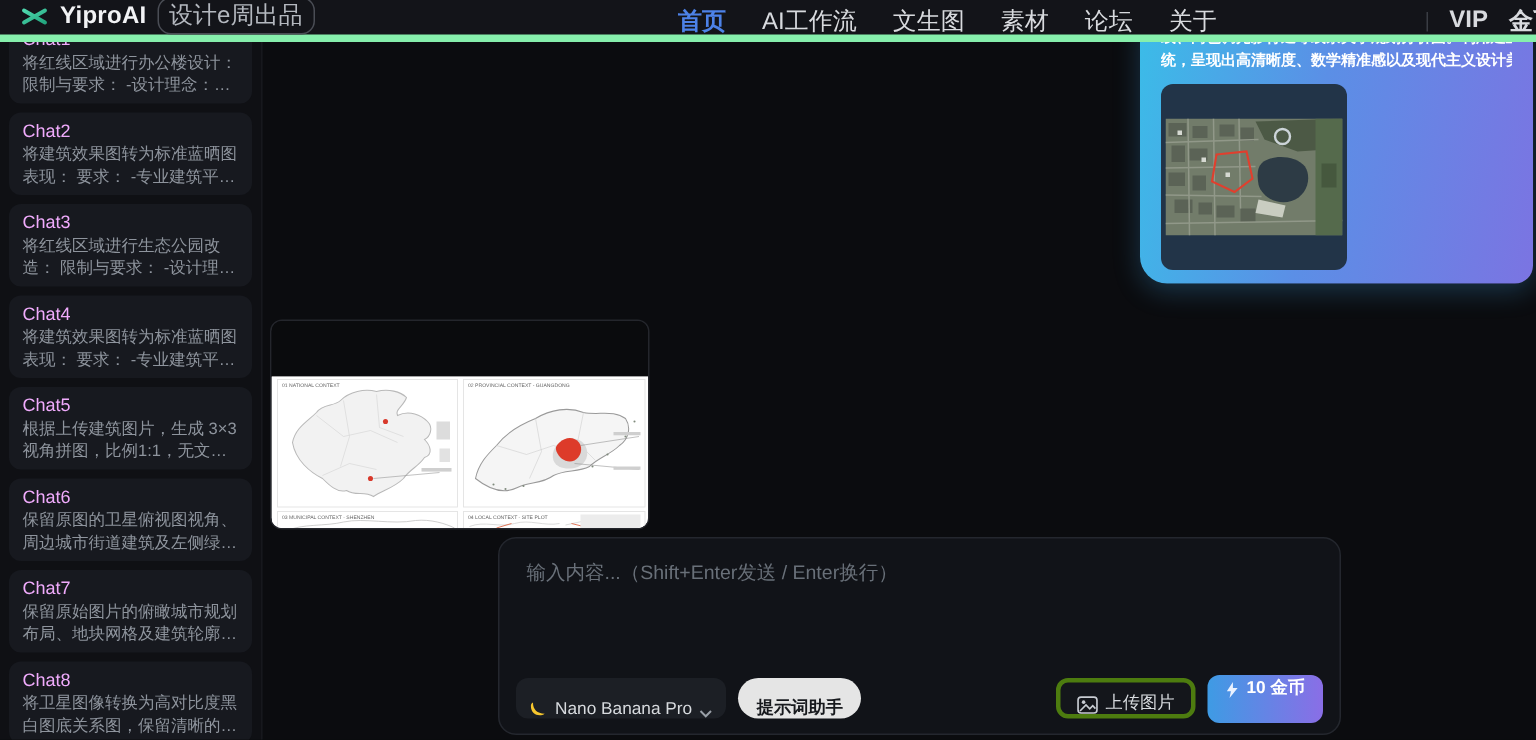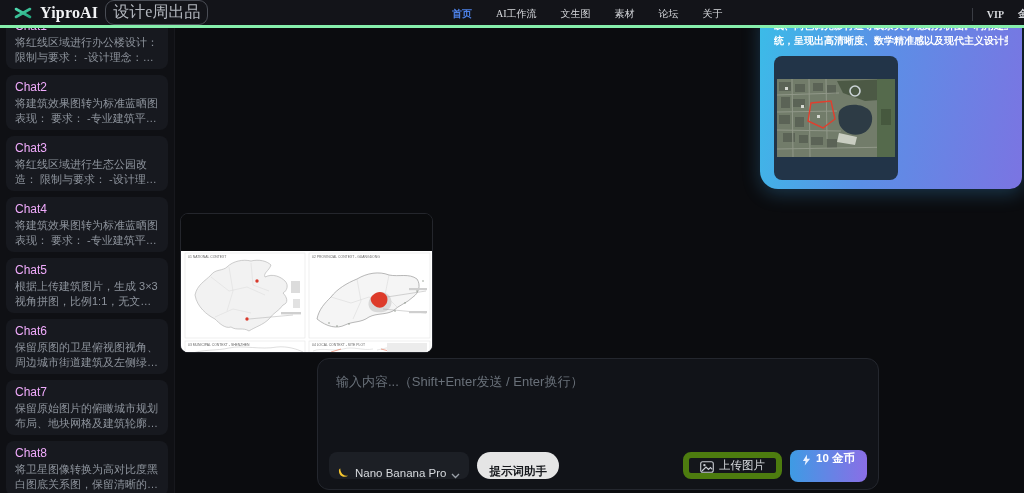--- a/index.html
+++ b/index.html
@@ -1,27 +1,27 @@
 <!DOCTYPE html>
 <html><head>
 <meta charset="utf-8">
 <style>
   * { margin:0; padding:0; box-sizing:border-box; }
   html,body { width:1024px; height:493px; overflow:hidden; background:#0b0c0f;
               font-family:"Liberation Sans","DejaVu Sans",sans-serif; }
 
   
   .navbar { position:fixed; top:0; left:0; width:1024px; height:28px; background:#131419;
-            border-bottom:3px solid #86efac; z-index:50; display:flex; align-items:flex-start;font-family:Liberation Serif, serif; }
+            border-bottom:5px solid #86efac; z-index:50; display:flex; align-items:flex-end; }
   .brand { display:flex; align-items:center; gap:7px; padding-left:13px; }
   .brand-title { color:#f2f3f5; font-size:16px; font-weight:bold; letter-spacing:.2px; }
   .brand-badge { font-size:16px; color:#b4b8bf; border:1px solid #4a4d55; border-radius:9px;
                  padding:1px 7px; white-space:nowrap; }
   .nav-links { position:absolute; left:452px; top:0; height:28px; display:flex; align-items:center; gap:24px; }
-  .nav-link { font-size:10px; color:#d8dade; cursor:pointer; white-space:nowrap; }
+  .nav-link { font-size:16px; color:#d8dade; cursor:pointer; white-space:nowrap; }
   .nav-link.active { color:#4d82e8; font-weight:bold; }
   .nav-right { position:absolute; right:-14px; top:0; height:28px; display:flex; align-items:center; gap:14px; }
   .nav-divider { width:1px; height:13px; background:#3a3d44; }
   .nav-right .nav-link { font-weight:bold; }
 
   
   .sidebar { position:fixed; top:28px; left:0; bottom:0; width:175px; background:#0f1014;
              border-right:1px solid #17181d; overflow:hidden; z-index:10; }
   .chat-list { display:flex; flex-direction:column; gap:6px; padding:0 6px; margin-top:-14px; }
   .chat-card { background:#17191f; border-radius:8px; padding:5px 9px; cursor:pointer; }
@@ -41,35 +41,35 @@
   .bubble-photo-frame { margin-top:8px; width:124px; height:124px; background:#223448;
                         border-radius:8px; display:flex; align-items:center; justify-content:center; }
 
   
   .result-card { position:absolute; top:185px; left:5px; width:253px; height:140px;
                  background:#0a0b0d; border:1px solid #24262c; border-radius:8px; overflow:hidden; }
   .result-dark-top { height:37px; background:#0a0b0d; }
   .result-map { height:103px; background:#ffffff; }
 
   
-  .composer { position:absolute; left:142px; top:330px; width:562px; height:132px;
+  .composer { position:absolute; left:157px; top:330px; width:562px; height:132px;
               background:#111318; border:1px solid #24272e; border-radius:12px; }
   .composer textarea { width:100%; height:72px; background:transparent; border:none; outline:none;
               resize:none; color:#e6e8eb; font-size:13px; padding:14px 18px 0;
               font-family:"Liberation Sans","DejaVu Sans",sans-serif; }
   .composer textarea::placeholder { color:#697079; }
   .composer-toolbar { position:absolute; left:11px; right:11px; bottom:10px; height:27px;
               display:flex; align-items:center; gap:8px; }
   .pill { height:27px; display:flex; align-items:flex-end; gap:5px; background:#1c1f25;
           border-radius:8px; padding:0 9px; color:#d7dade; font-size:11.5px; cursor:pointer; white-space:nowrap; }
   .pill-template { width:113px; justify-content:space-between; }
   .mode-dot { width:8px; height:8px; border-radius:50%; background:#2fb3f2; }
   .mode-sep { width:1px; height:12px; background:#3a3e46; margin:0 2px; }
   .pill-helper { background:#e5e5e5; color:#17191d; font-weight:bold; border-radius:14px; padding:0 12px; }
-  .pill-upload { margin-left:auto; background:#14161b; border:6px solid #4d7c0f; padding:0 11px; }
+  .pill-upload { margin-left:auto; background:#14161b; border:3px solid #4d7c0f; padding:0 11px; }
   .pill-coin { background:linear-gradient(90deg,#3e9be4,#8a6ee6); color:#fff; font-weight:bold;
                padding:16px 12px; border-radius:8px; }
   .chev { display:block; }
 </style>
 </head>
 <body>
 
 <div class="navbar">
   <div class="brand">
     <svg width="20" height="20" viewBox="0 0 20 20">

